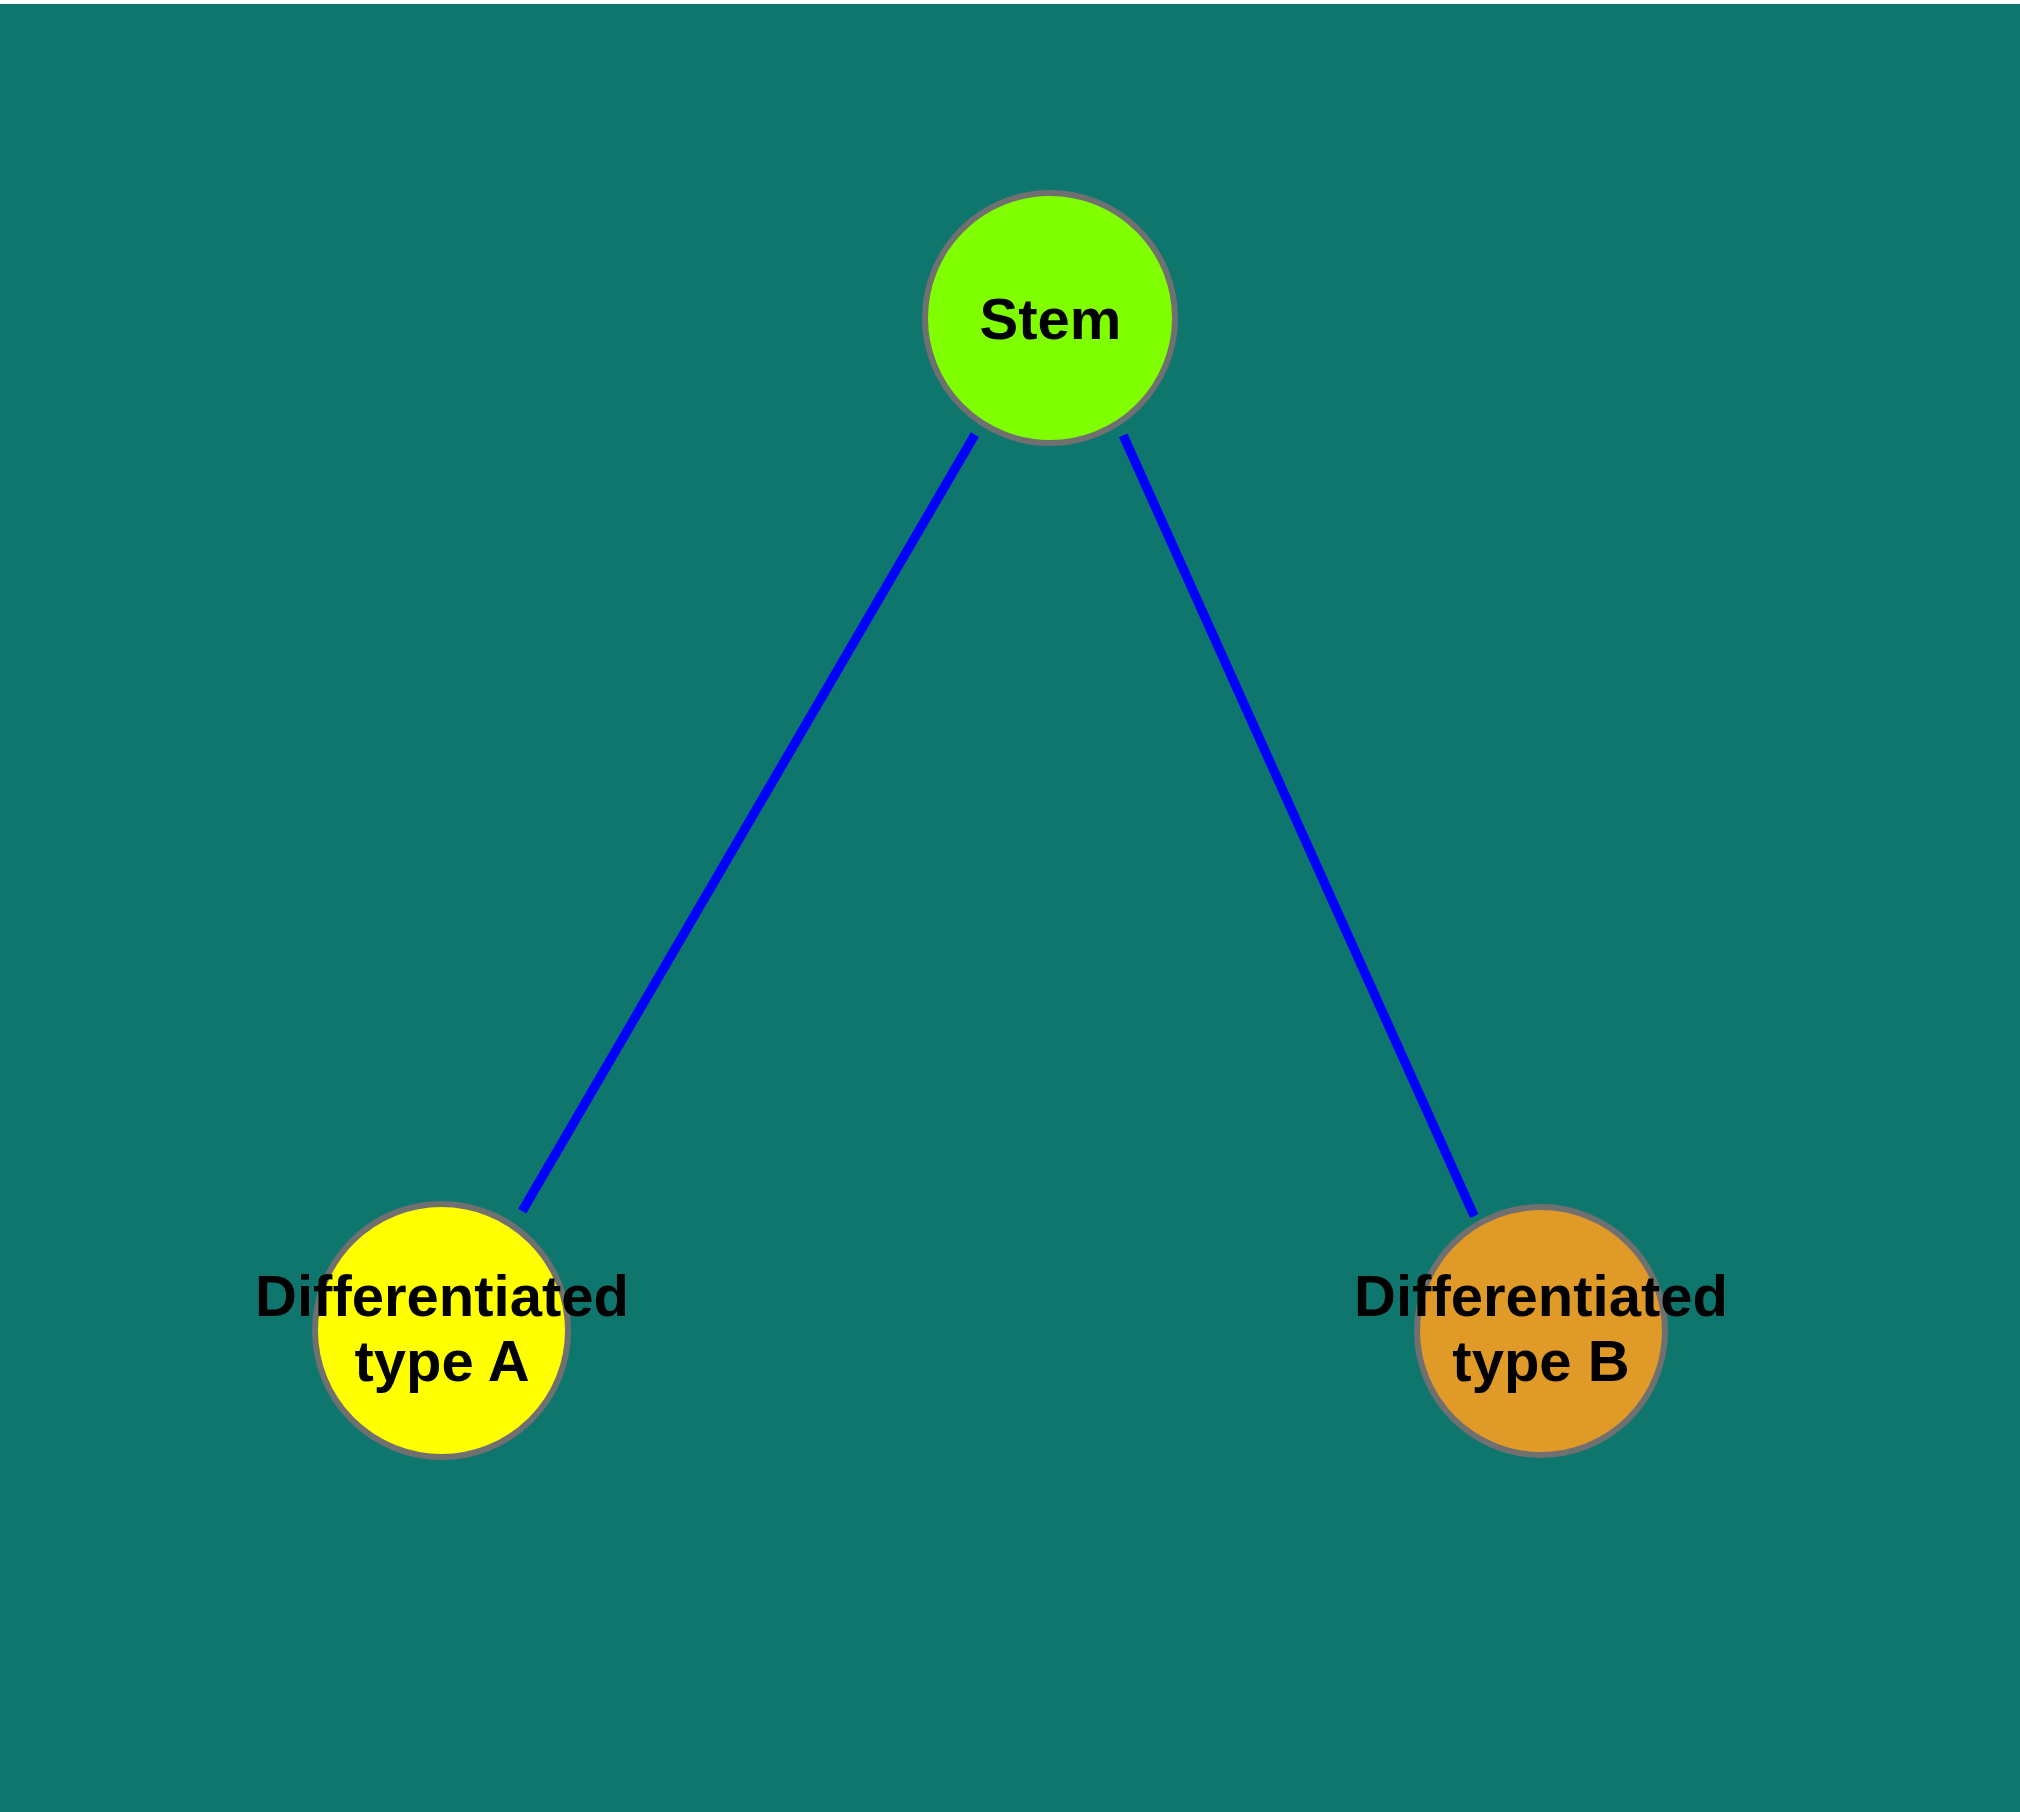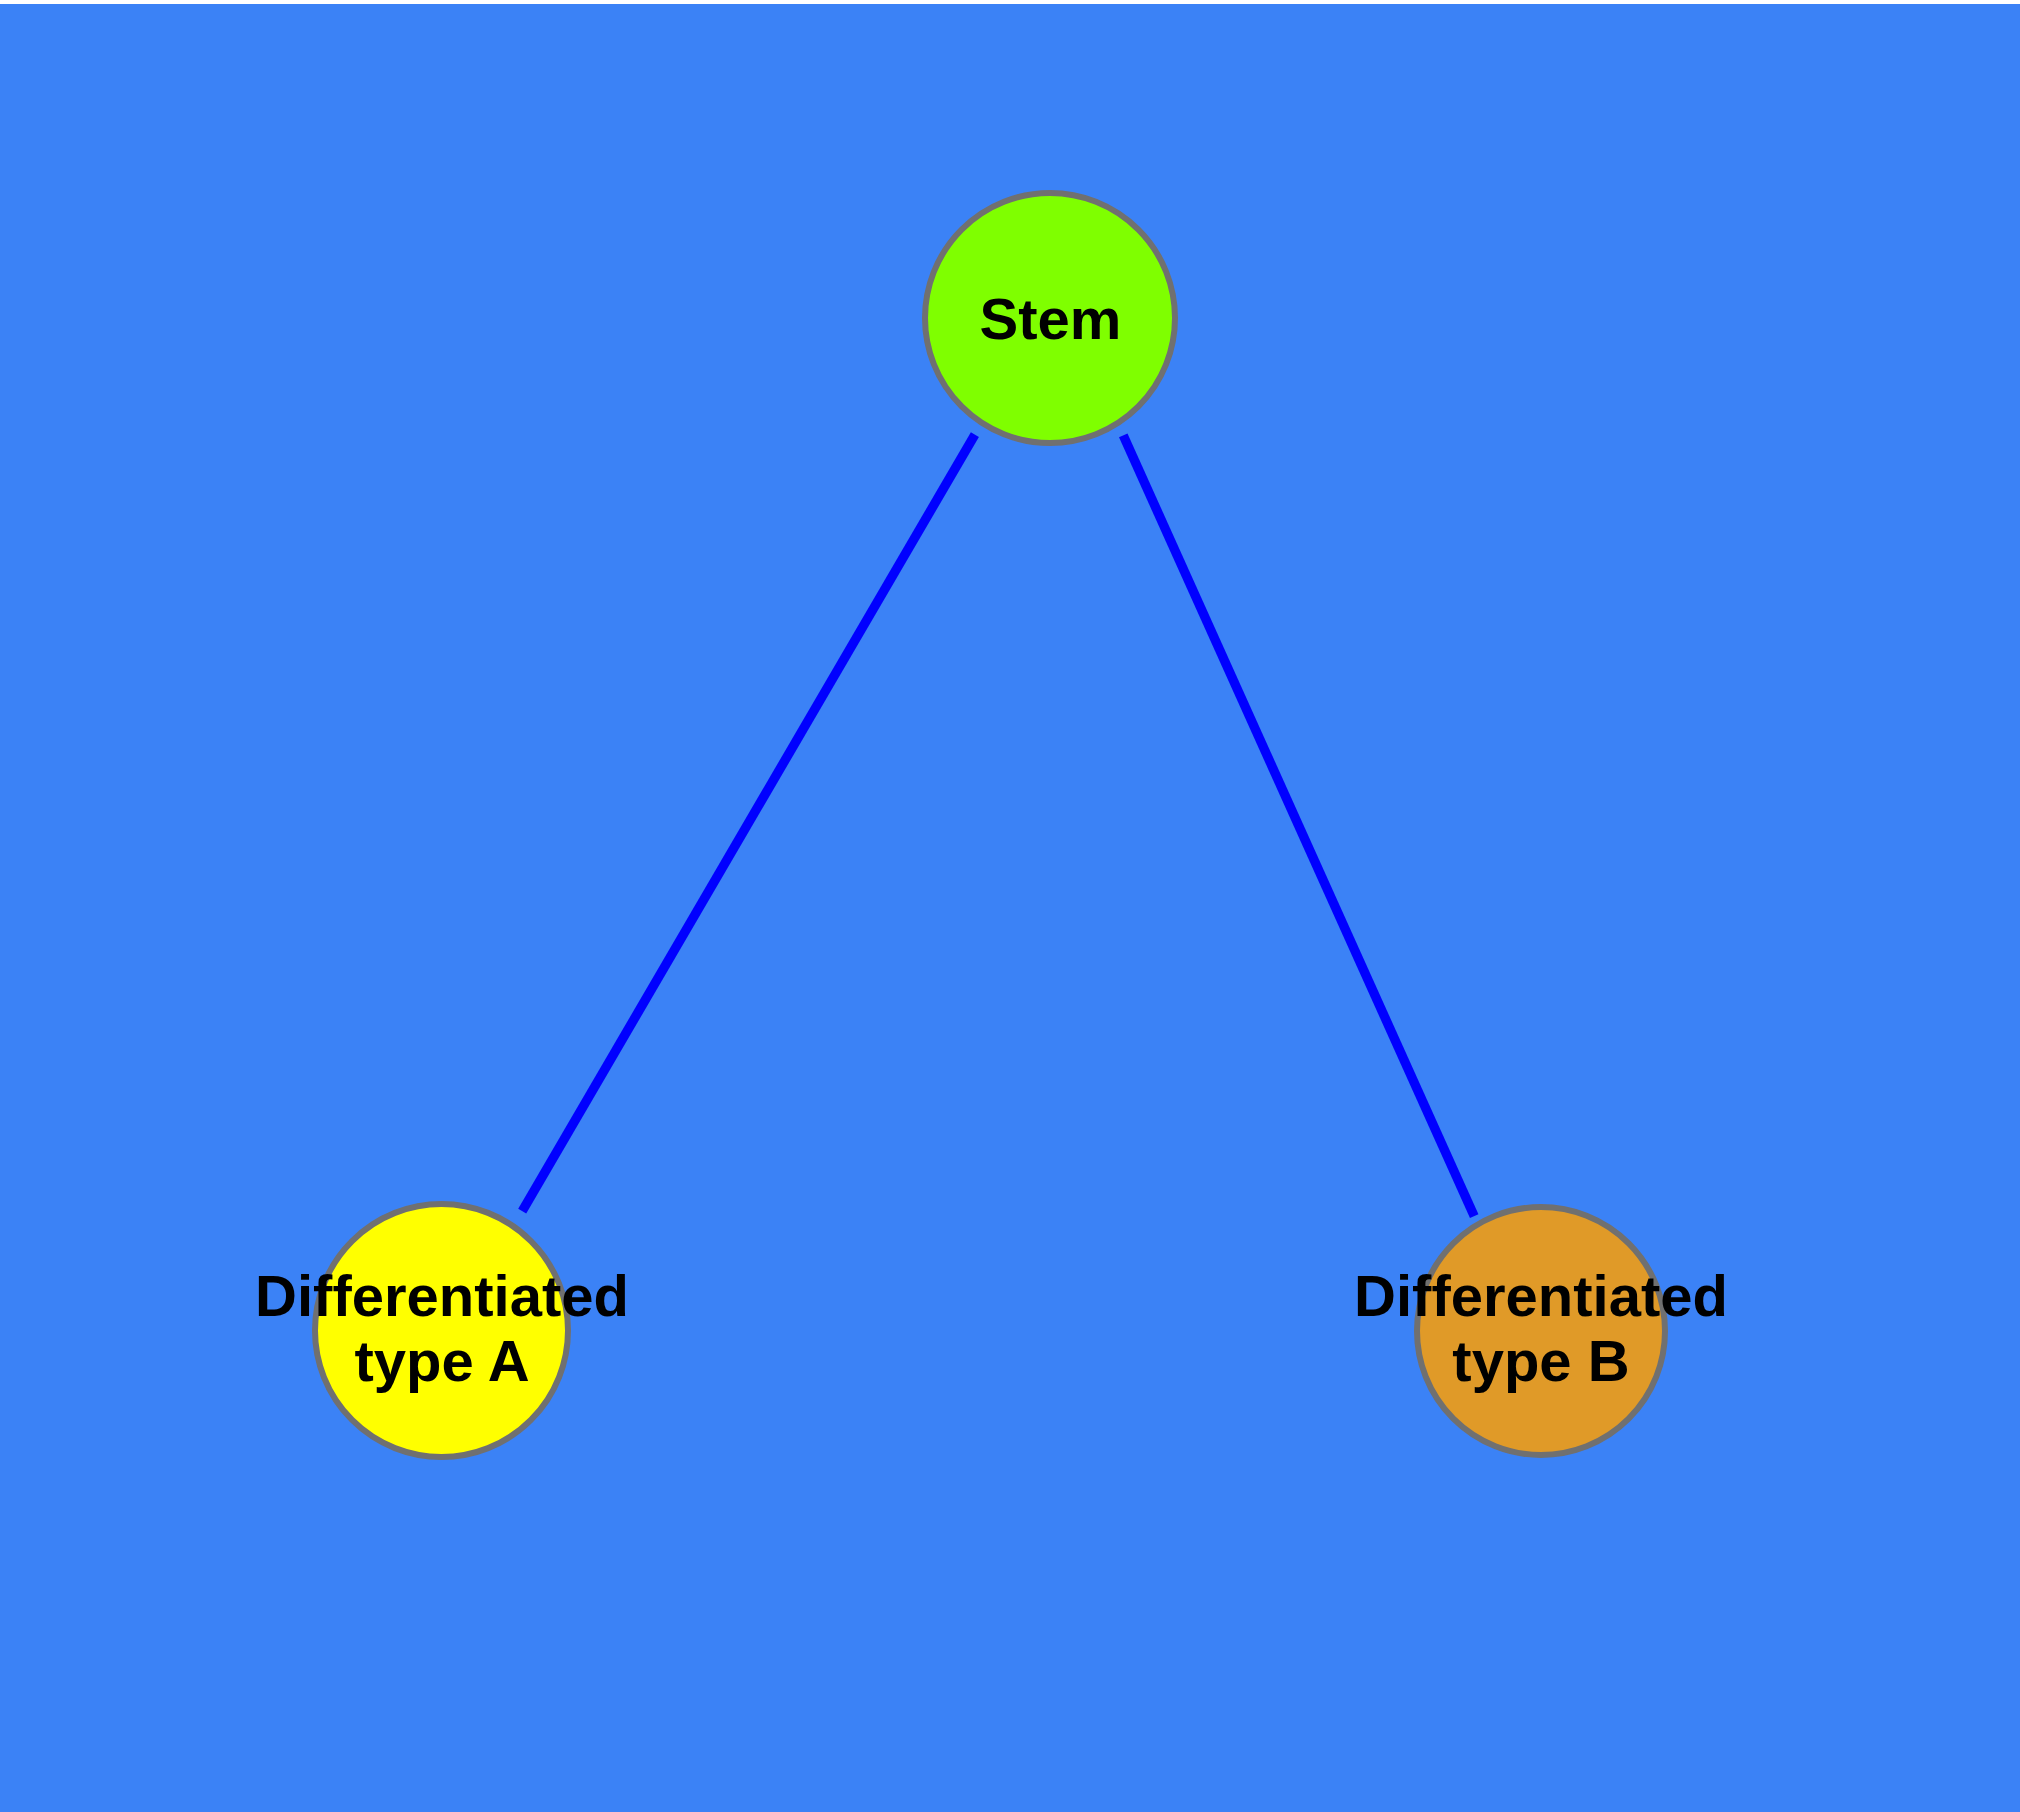--- a/index.html
+++ b/index.html
@@ -17,21 +17,21 @@
     height: 1812px;
     background: #ffffff;
     overflow: hidden;
   }
   #graph-plot {
     position: absolute;
     left: 0;
     top: 4.2px;
     width: 2021px;
     height: 1808px;
-    background: #3b82f6;
+    background: #0f766e;
     overflow: hidden;
   }
   #edge-layer {
     position: absolute;
     left: 0;
     top: 0;
     width: 2021px;
     height: 1808px;
   }
   .node {

